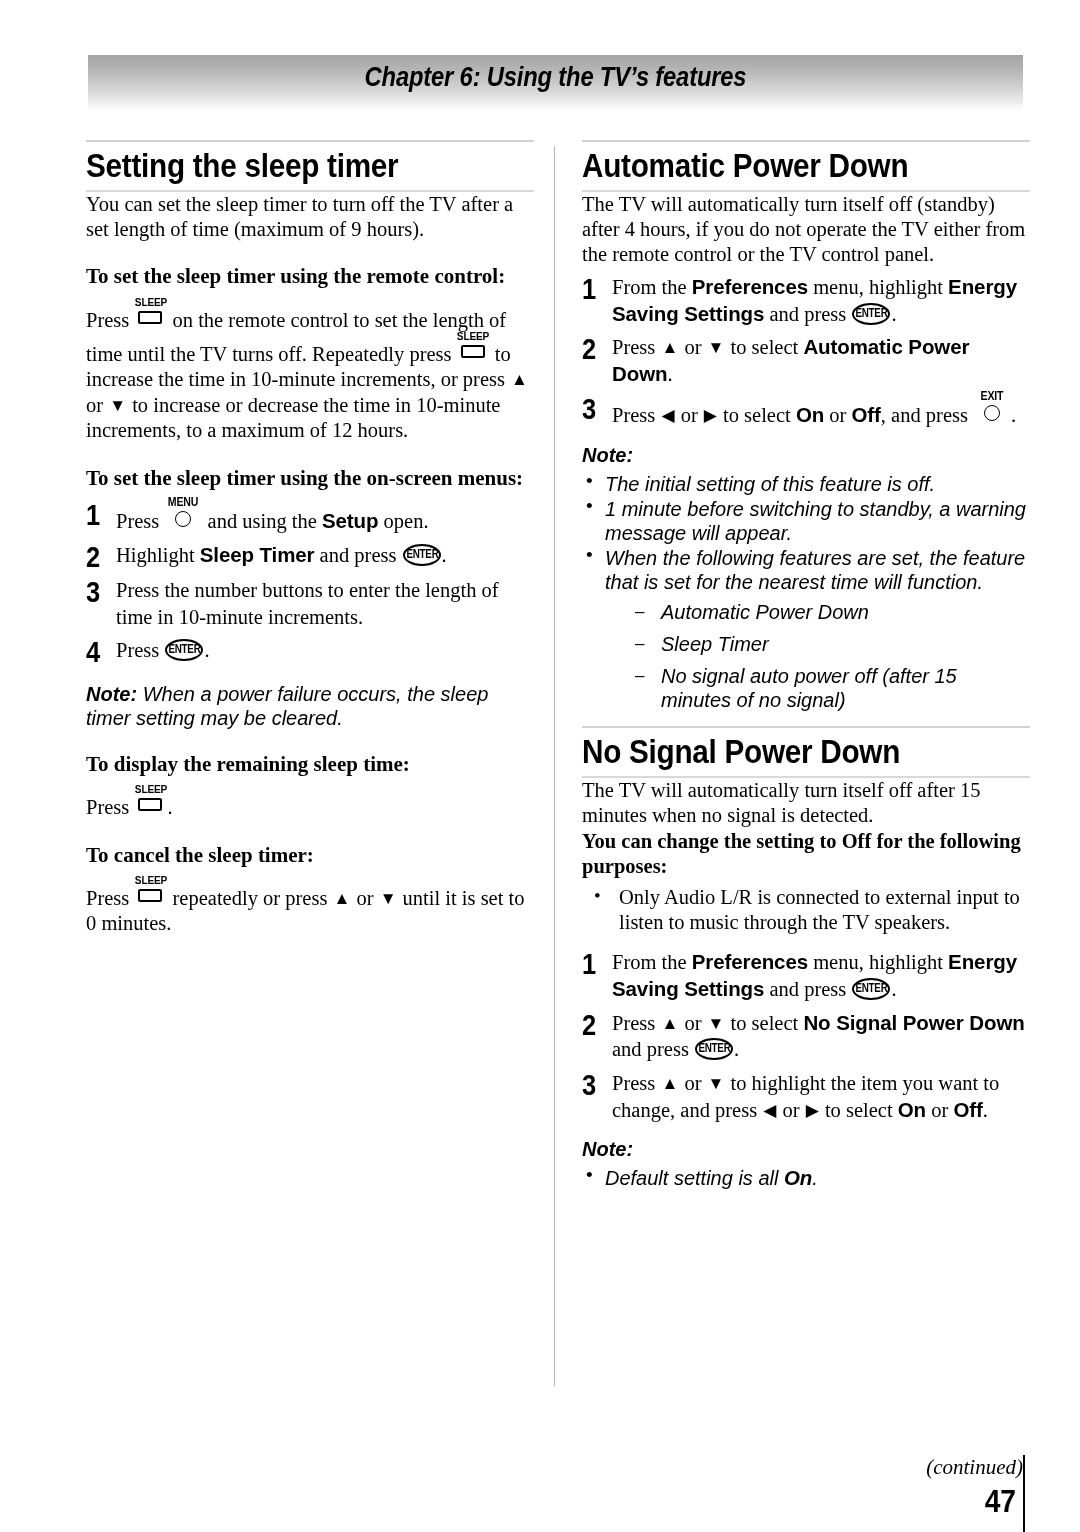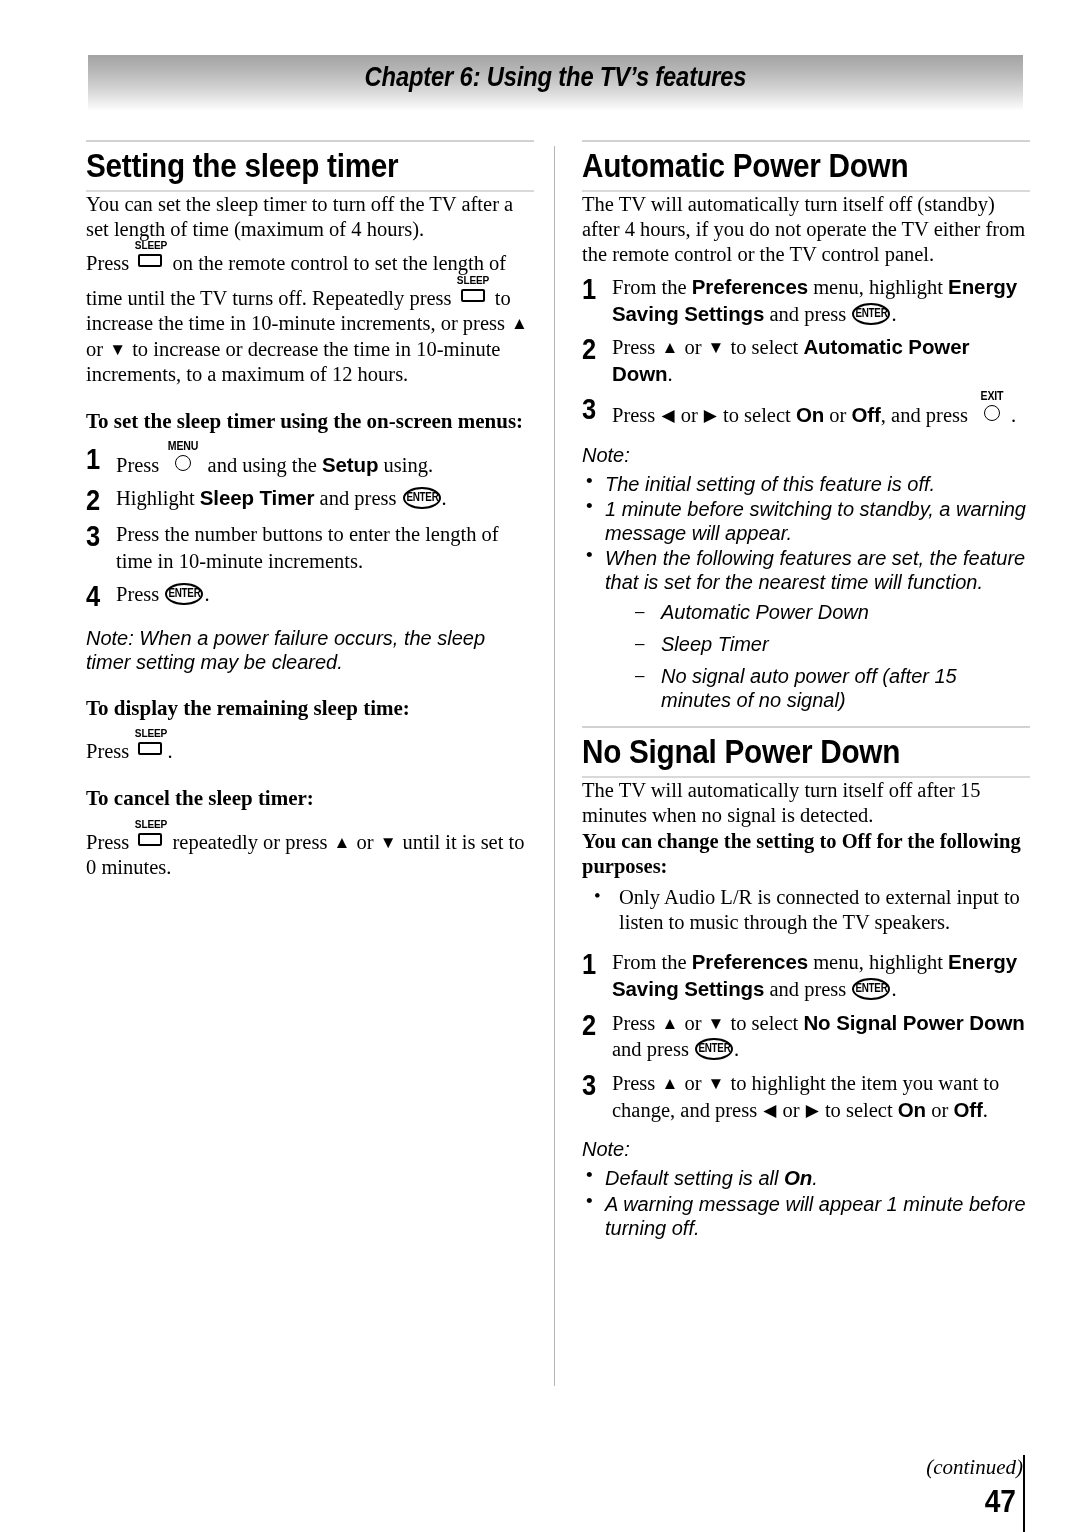--- a/index.html
+++ b/index.html
@@ -147,21 +147,21 @@
   
   .note {
     font-family: "Liberation Sans", sans-serif;
     font-style: italic;
     font-size: 20px;
     line-height: 1.2;
     margin-top: 14px;
   }
   .note-inline { margin-top: 16px; }
   .note-label {
-    font-weight: normal;
+    font-weight: bold;
     font-style: italic;
     font-family: "Liberation Sans", sans-serif;
   }
   ul.note-list {
     list-style: none;
     margin: 5px 0 0 0;
     padding: 0;
   }
   ul.note-list > li {
     position: relative;
@@ -368,31 +368,32 @@
 
   <div class="col-divider"></div>
 
   <div class="col col-left">
 
     <div class="section">
       <div class="rule"></div>
       <h1 class="sec-title">Setting the sleep timer</h1>
       <div class="rule-thin"></div>
 
-      <p class="body para">You can set the sleep timer to turn off the TV after a set length of time (maximum of 4 hours).</p>
-
+      <p class="body para">You can set the sleep timer to turn off the TV after a set length of time (maximum of 9 hours).</p>
+
+      <h3 class="subhead">To set the sleep timer using the remote control:</h3>
       <div class="body"><span>Press </span><span class="key key-rect"><span class="cap">SLEEP</span><span class="glyph"></span></span><span> on the remote control to set the length of time until the TV turns off. Repeatedly press </span><span class="key key-rect"><span class="cap">SLEEP</span><span class="glyph"></span></span><span> to increase the time in 10-minute increments, or press </span><span class="arrow">▲</span><span> or </span><span class="arrow">▼</span><span> to increase or decrease the time in 10-minute increments, to a maximum of 12 hours.</span></div>
 
       <h3 class="subhead">To set the sleep timer using the on-screen menus:</h3>
 
       <div class="steps">
 
         <div class="step">
           <div class="step-num">1</div>
-          <div class="step-body"><span>Press </span><span class="key key-circ"><span class="cap">MENU</span><span class="glyph"></span></span><span> and using the </span><b class="ui">Setup</b><span> using.</span></div>
+          <div class="step-body"><span>Press </span><span class="key key-circ"><span class="cap">MENU</span><span class="glyph"></span></span><span> and using the </span><b class="ui">Setup</b><span> open.</span></div>
         </div>
 
         <div class="step">
           <div class="step-num">2</div>
           <div class="step-body"><span>Highlight </span><b class="ui">Sleep Timer</b><span> and press </span><span class="key key-oval"><span class="glyph"></span><span class="cap">ENTER</span></span><span>.</span></div>
         </div>
 
         <div class="step">
           <div class="step-num">3</div>
           <div class="step-body">Press the number buttons to enter the length of time in 10-minute increments.</div>
@@ -485,21 +486,20 @@
         <div class="step">
           <div class="step-num">3</div>
           <div class="step-body"><span>Press </span><span class="arrow">▲</span><span> or </span><span class="arrow">▼</span><span> to highlight the item you want to change, and press </span><span class="arrow">◀</span><span> or </span><span class="arrow">▶</span><span> to select </span><b class="ui">On</b><span> or </span><b class="ui">Off</b><span>.</span></div>
         </div>
       </div>
 
       <div class="note">
         <div class="note-label">Note:</div>
         <ul class="note-list">
           <li><span>Default setting is all </span><b class="ui">On</b><span>.</span></li>
-          <li>A warning message will appear 1 minute before turning off.</li>
         </ul>
       </div>
     </div>
   </div>
 
   <div class="continued">(continued)</div>
   <div class="page-num">47</div>
   <div class="edge-bar"></div>
 
 </div>

